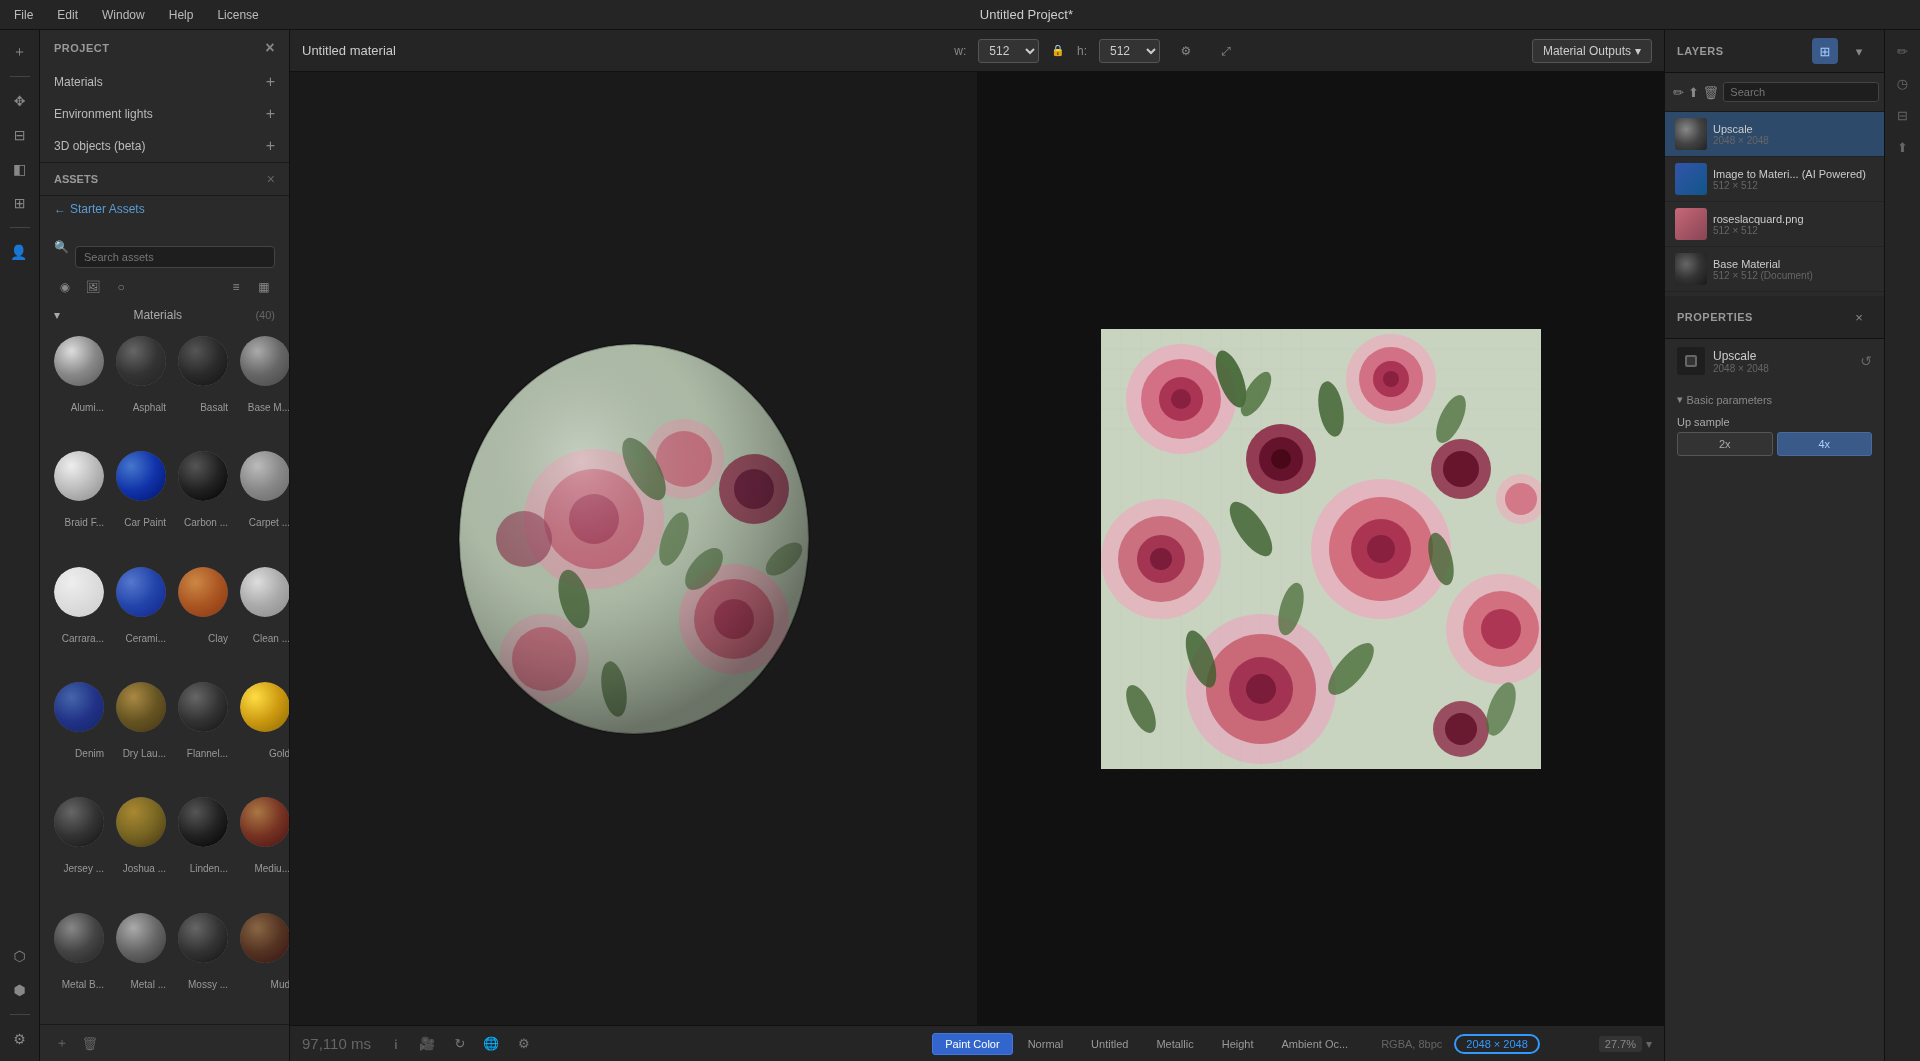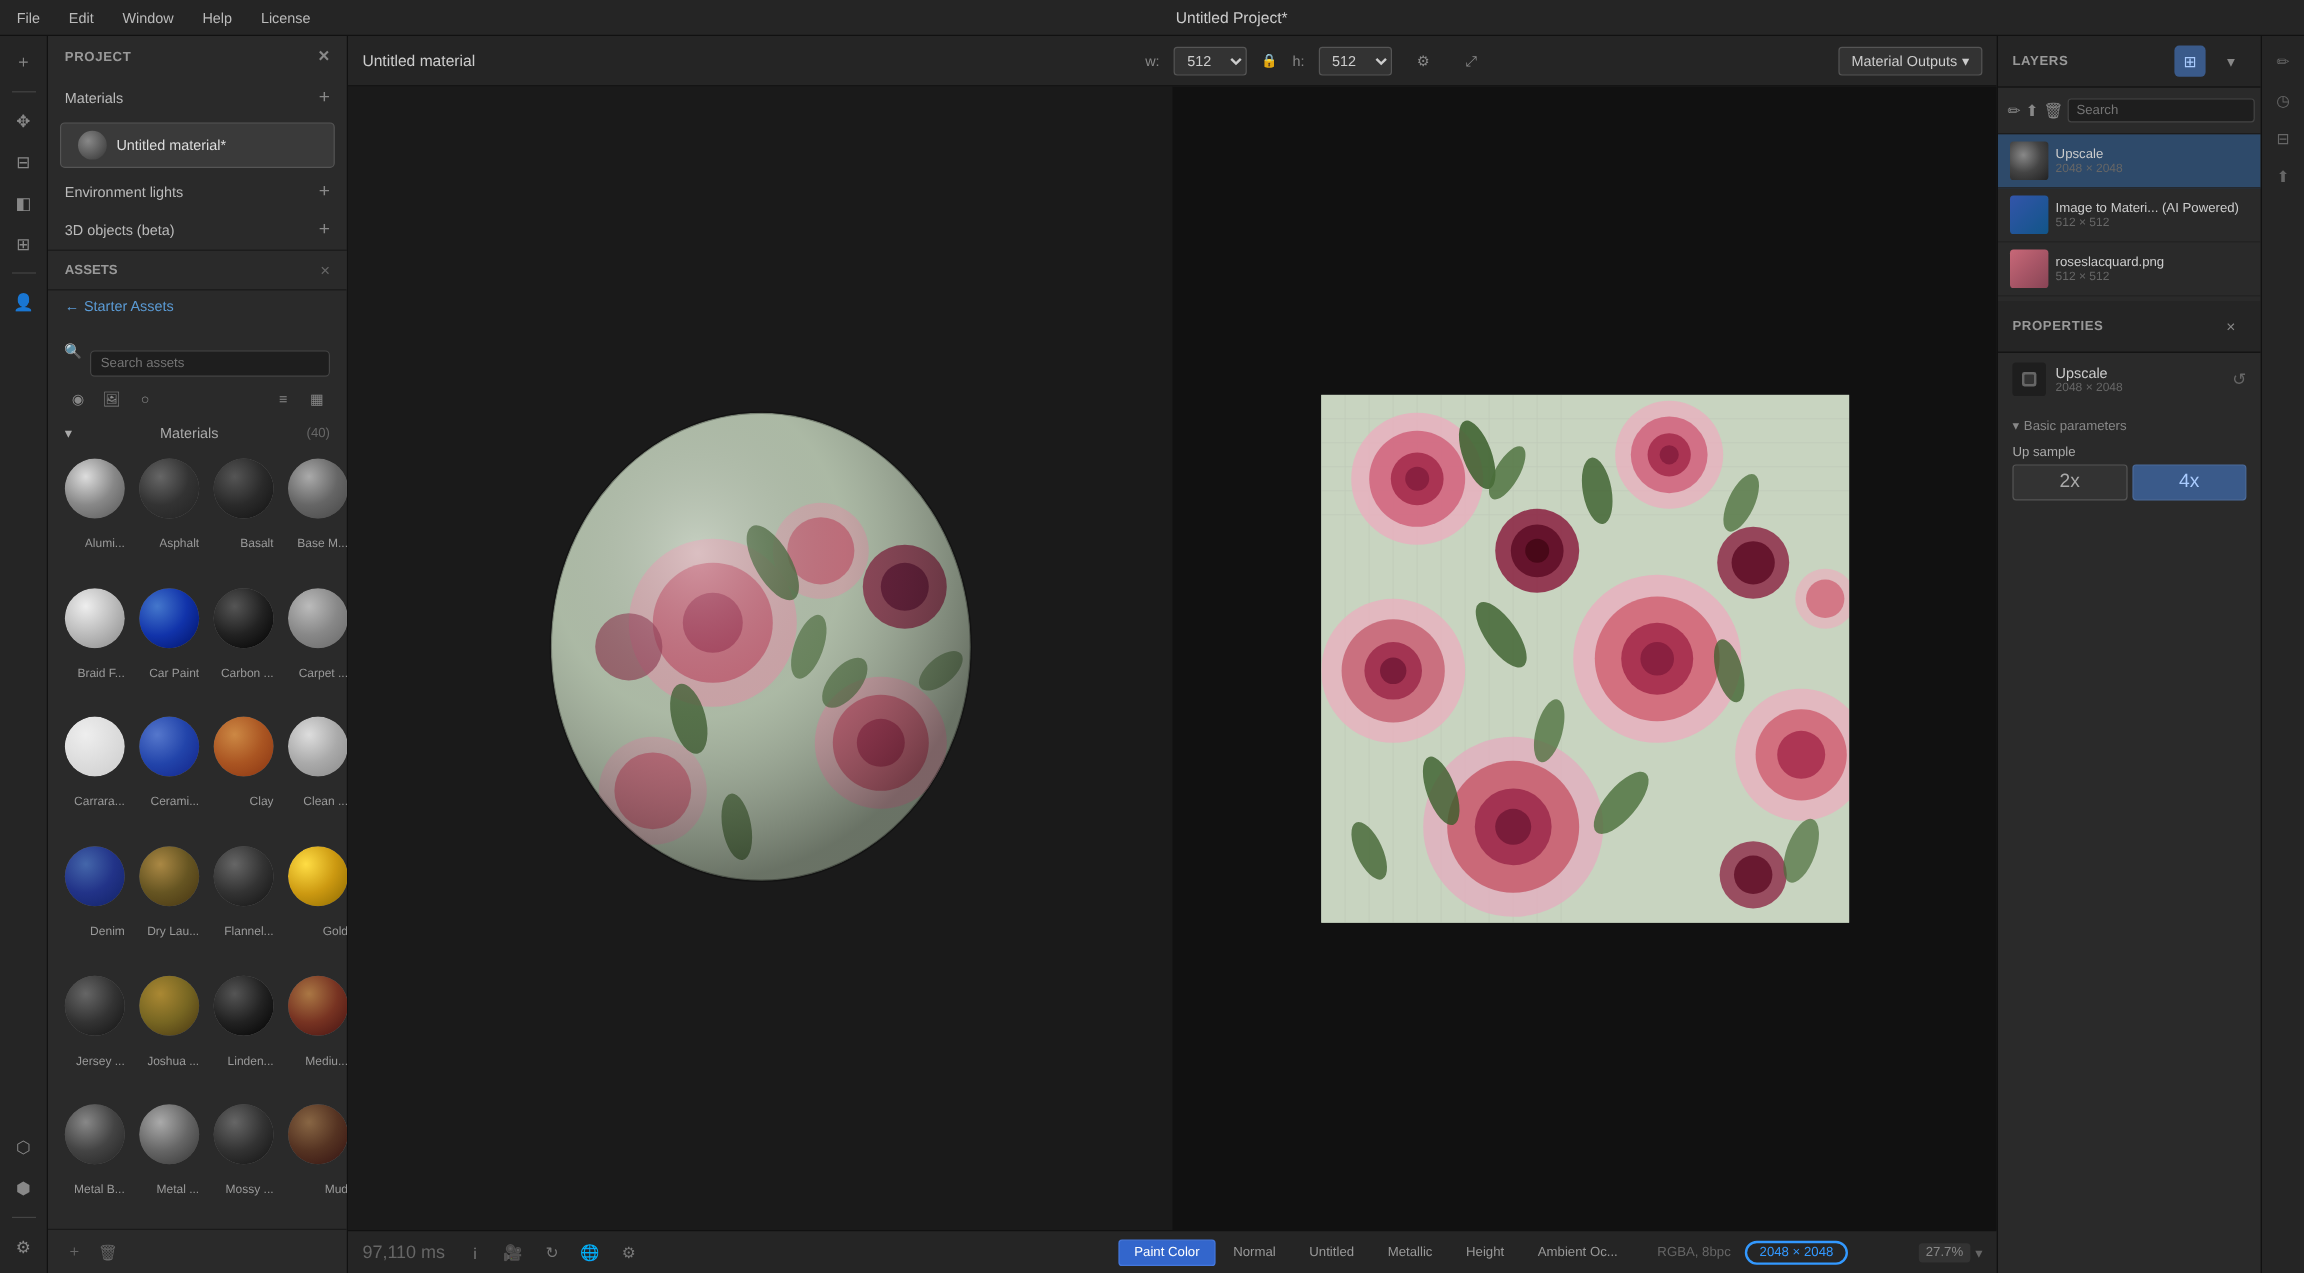--- a/index.html
+++ b/index.html
@@ -463,21 +463,21 @@
       gap: 4px;
     }
     .upsample-btn {
       flex: 1;
       padding: 5px 0;
       text-align: center;
       background: #333;
       border: 1px solid #555;
       color: #aaa;
       border-radius: 3px;
-      font-size: 16px;
+      font-size: 11px;
       cursor: pointer;
     }
     .upsample-btn.active { background: #3a5a8a; border-color: #4a6a9a; color: #aaccff; }
 
     
     .right-icon-bar {
       width: 36px;
       background: #252525;
       display: flex;
       flex-direction: column;
@@ -571,24 +571,20 @@
 
     <div class="panel-section">
       <div class="panel-header">
         <span class="panel-header-title">PROJECT</span>
         <span class="panel-header-btn">×</span>
       </div>
 
       <div class="section-row">
         <span class="section-row-label">Materials</span>
         <span class="panel-header-btn">+</span>
-      </div>
-      <div class="material-item">
-        <div class="material-icon"></div>
-        <span class="material-name">Untitled material*</span>
       </div>
 
       <div class="section-row">
         <span class="section-row-label">Environment lights</span>
         <span class="panel-header-btn">+</span>
       </div>
 
       <div class="section-row">
         <span class="section-row-label">3D objects (beta)</span>
         <span class="panel-header-btn">+</span>
@@ -1020,20 +1016,27 @@
             <div class="layer-dims">512 × 512</div>
           </div>
         </div>
         <div class="layer-item">
           <div class="layer-thumb" style="background: linear-gradient(135deg, rgb(200, 104, 120), rgb(136, 68, 85));"></div>
           <div class="layer-info">
             <div class="layer-name">roseslacquard.png</div>
             <div class="layer-dims">512 × 512</div>
           </div>
         </div>
+        <div class="layer-item">
+          <div class="layer-thumb" style="background: radial-gradient(circle at 35% 35%, rgb(102, 102, 102), rgb(51, 51, 51), rgb(26, 26, 26));"></div>
+          <div class="layer-info">
+            <div class="layer-name">Base Material</div>
+            <div class="layer-dims">512 × 512 (Document)</div>
+          </div>
+        </div>
       </div>
 
     <div class="rp-header" style="margin-top:4px;">
       <span class="rp-title">PROPERTIES</span>
       <div style="display:flex;gap:4px;align-items:center;">
         <div class="rp-tb-btn">×</div>
       </div>
     </div>
 
     <div class="props-title-row">

